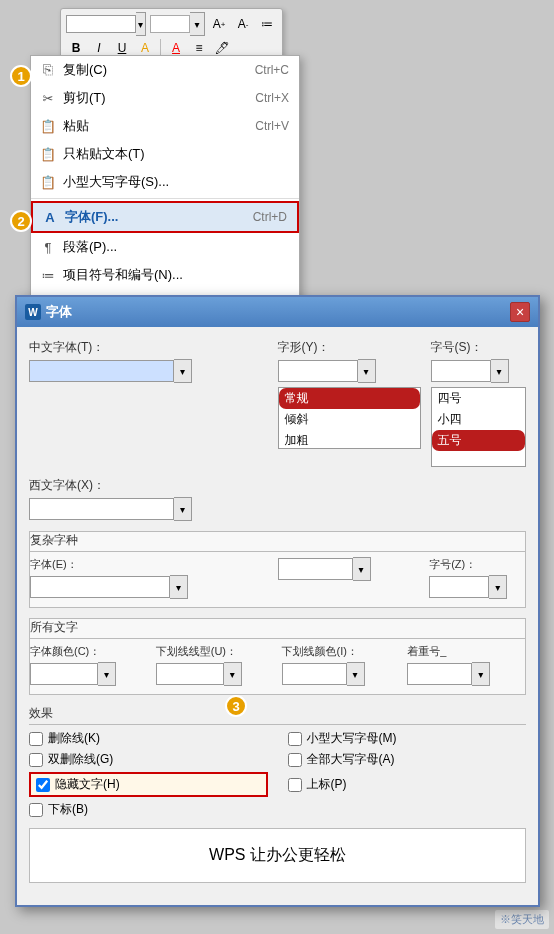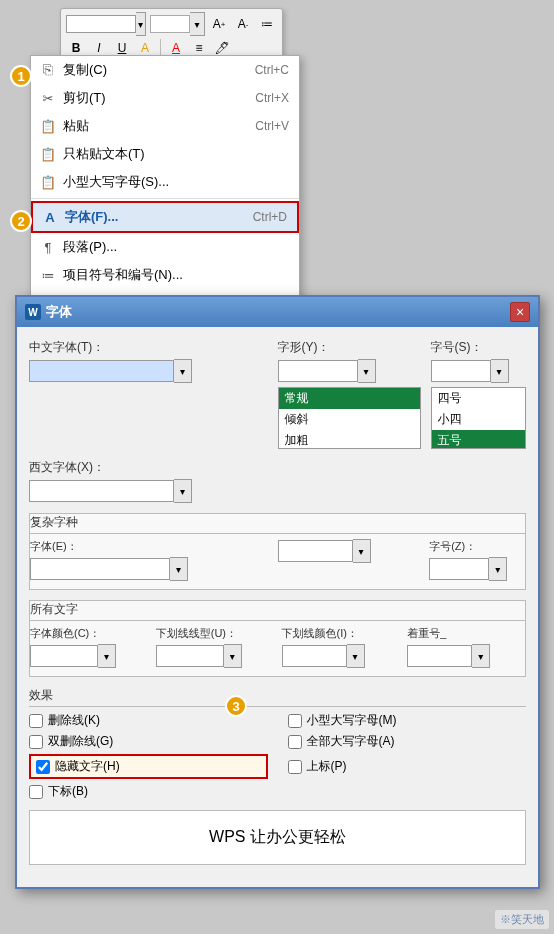--- a/index.html
+++ b/index.html
@@ -243,22 +243,23 @@
       background: white;
       height: 62px;
       overflow-y: auto;
       font-size: 12px;
     }
     .listbox-item {
       padding: 2px 6px;
       cursor: pointer;
     }
     .listbox-item.selected {
-      background: #15803d;
+      background: #b91c1c;
       color: white;
+      border-radius: 7px;
     }
 
     .section-label {
       font-size: 12px;
       color: #333;
       margin-bottom: 5px;
       border-bottom: 1px solid #bbb;
       padding-bottom: 2px;
     }
     .section-box {
@@ -483,21 +484,21 @@
     <div class="form-row" style="margin-top:-6px;">
       <div style="flex:2;"></div>
       <div style="flex:1.2;">
         <div class="listbox">
           <div class="listbox-item selected">常规</div>
           <div class="listbox-item">倾斜</div>
           <div class="listbox-item">加粗</div>
         </div>
       </div>
       <div style="flex:0.8;">
-        <div class="listbox" style="height:62px;">
+        <div class="listbox" style="height:80px;">
           <div class="listbox-item">四号</div>
           <div class="listbox-item">小四</div>
           <div class="listbox-item selected">五号</div>
         </div>
       </div>
     </div>
 
     <div class="form-row">
       <div class="form-group" style="flex:2;">
         <label>西文字体(X)：</label>

